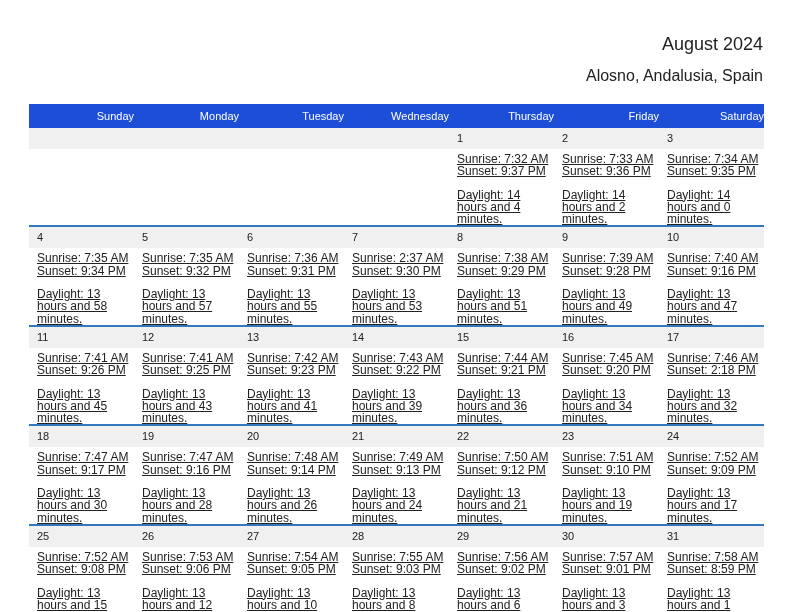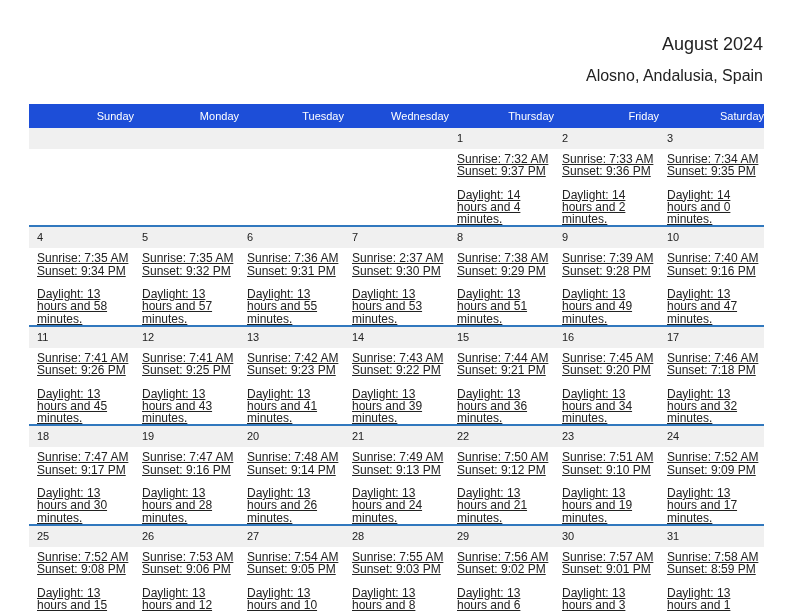--- a/index.html
+++ b/index.html
@@ -316,21 +316,21 @@
             <div class="detail">
               <div>Sunrise: 7:45 AM</div>
               <div>Sunset: 9:20 PM</div>
               <div class="wrap">Daylight: 13 hours and 34 minutes.</div>
             </div>
           </td>
           <td>
             <div class="daynum">17</div>
             <div class="detail">
               <div>Sunrise: 7:46 AM</div>
-              <div>Sunset: 7:18 PM</div>
+              <div>Sunset: 2:18 PM</div>
               <div class="wrap">Daylight: 13 hours and 32 minutes.</div>
             </div>
           </td>
         </tr>
         <tr class="week">
           <td>
             <div class="daynum">18</div>
             <div class="detail">
               <div>Sunrise: 7:47 AM</div>
               <div>Sunset: 9:17 PM</div>

